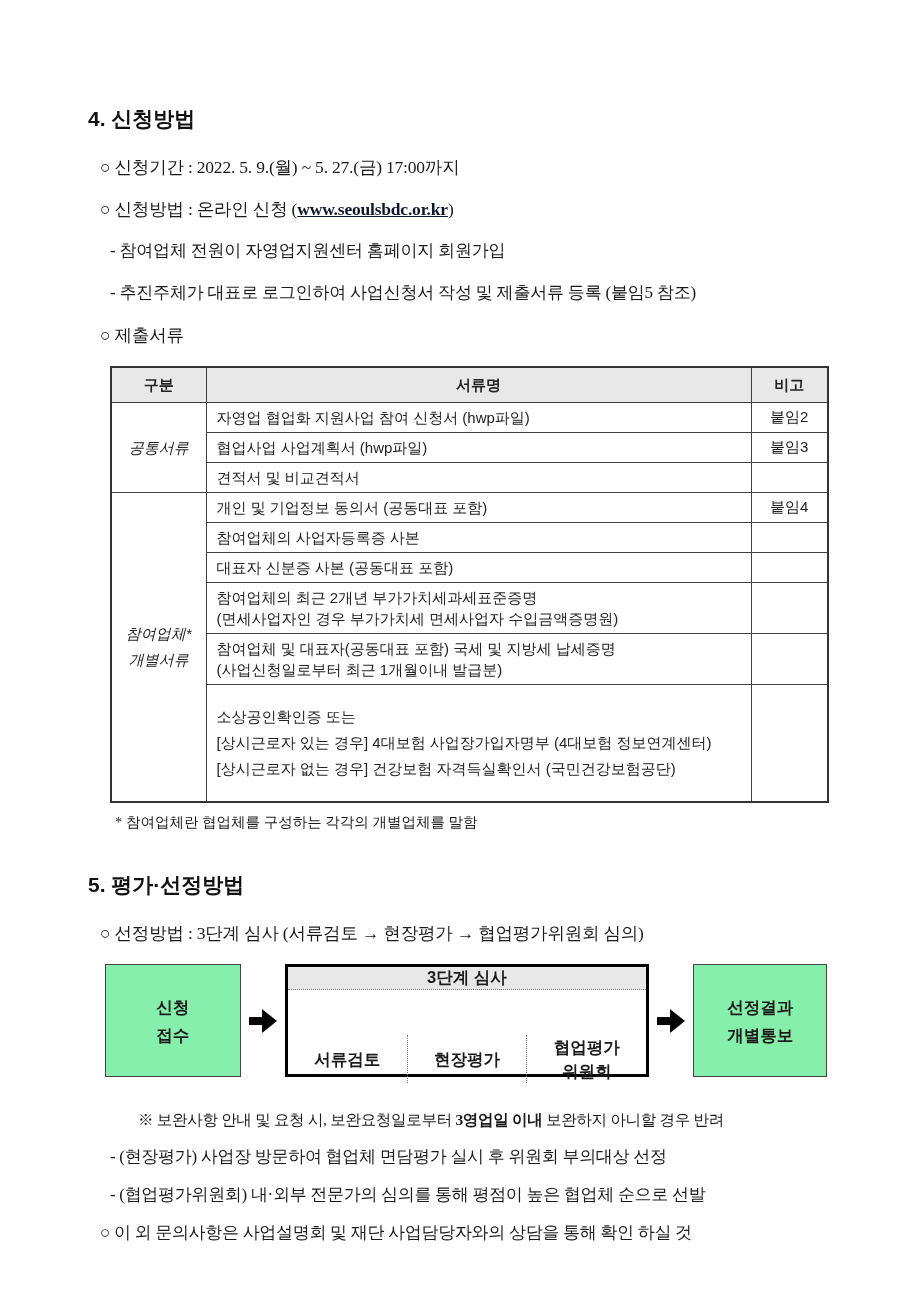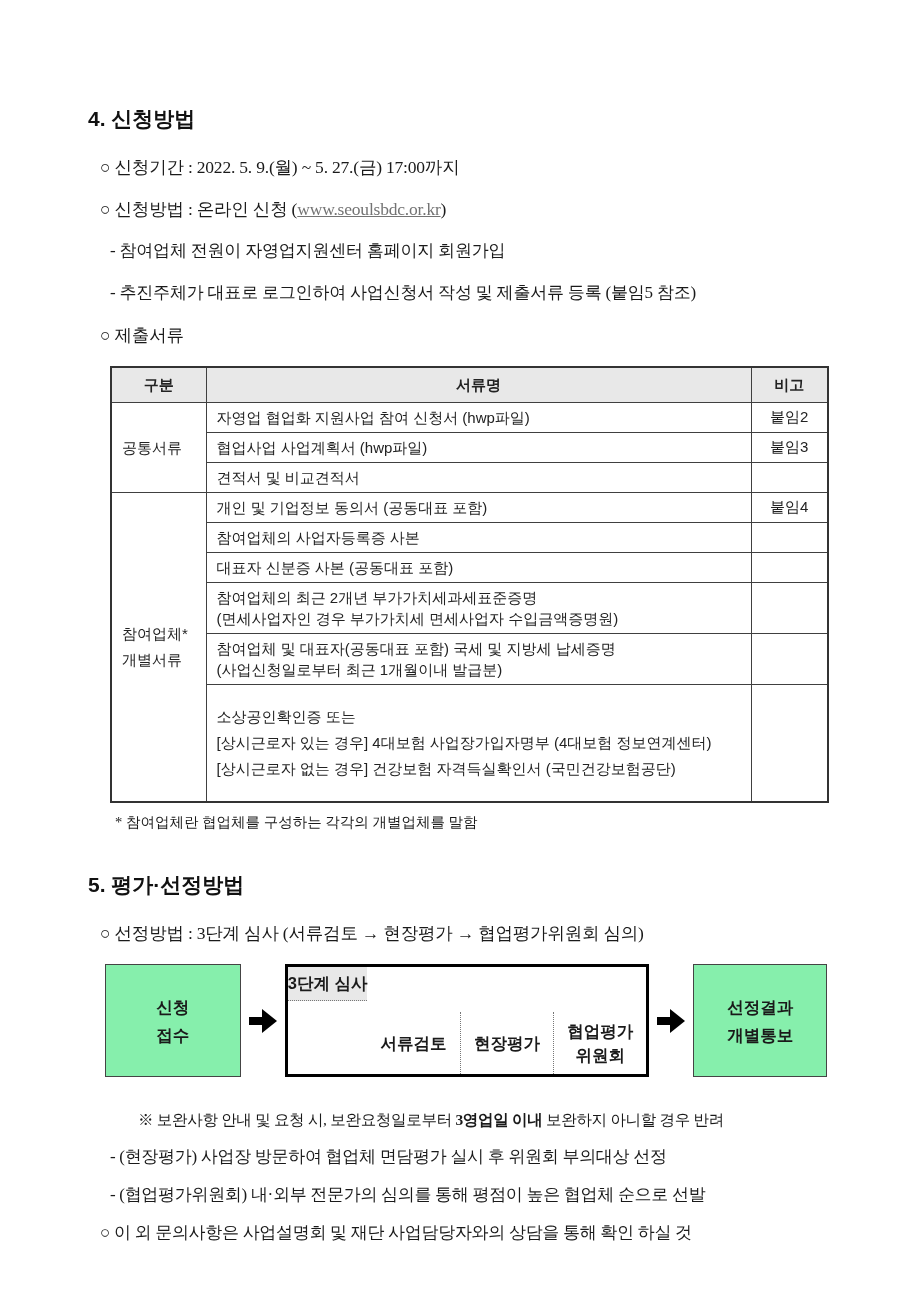--- a/index.html
+++ b/index.html
@@ -16,21 +16,21 @@
   .sec-heading{
     font-family:"Liberation Sans", sans-serif;
     font-weight:bold;
     font-size:21px;
     line-height:27px;
     margin:0 0 24px 0;
     color:#111;
   }
   .line{ font-size:17.5px; line-height:22px; margin:0 0 20px 12px; letter-spacing:-0.2px; }
   .subline{ font-size:17px; line-height:22px; margin:0 0 20px 22px; letter-spacing:-0.2px;}
-  .line a{ color:#737373; text-decoration:underline; }
+  .line a{ color:#0f172a; text-decoration:underline;font-weight:bold; }
 
   
   table.docs{
     border-collapse:collapse;
     margin:14px 0 0 22px;
     width:717px;
     font-family:"Liberation Sans", sans-serif;
     font-size:15px;
     color:#222;
     table-layout:fixed;
@@ -41,21 +41,21 @@
     padding:4px 10px;
     vertical-align:middle;
   }
   table.docs{ border:2px solid #333; }
   table.docs th{
     background:#e8e8e8;
     font-weight:bold;
     height:26px;
     text-align:center;
   }
-  td.cat{ white-space:pre-line; line-height:26px; }
+  td.cat{ text-align:center; white-space:pre-line; line-height:26px;font-style:italic; }
   td.doc{ text-align:left; white-space:pre-line; line-height:21px; }
   td.note{ text-align:center; }
   tr.single{ height:30px; }
   tr.double{ height:46px; }
   tr.last td.doc{ line-height:26px; height:108px; vertical-align:middle; }
 
   .footnote{
     font-size:14.5px;
     margin:10px 0 0 27px;
     line-height:18px;
@@ -88,21 +88,21 @@
     content:""; position:absolute; right:0; top:0;
     width:0;height:0;
     border-left:15px solid #000;
     border-top:12px solid transparent;
     border-bottom:12px solid transparent;
   }
   .stagebox{
     width:368px;
     border:3px solid #000;
     box-sizing:border-box;
-    display:flex;
+    display:flex;flex-direction:column;
   }
   .stagehead{
     background:#e8e8e8;
     border-bottom:1px dotted #777;
     height:33px;
     display:flex;align-items:center;justify-content:center;
     font-weight:bold;font-size:16.5px;
   }
   .stagerow{ flex:1; display:flex;margin-top:45px; }
   .stagecell{

